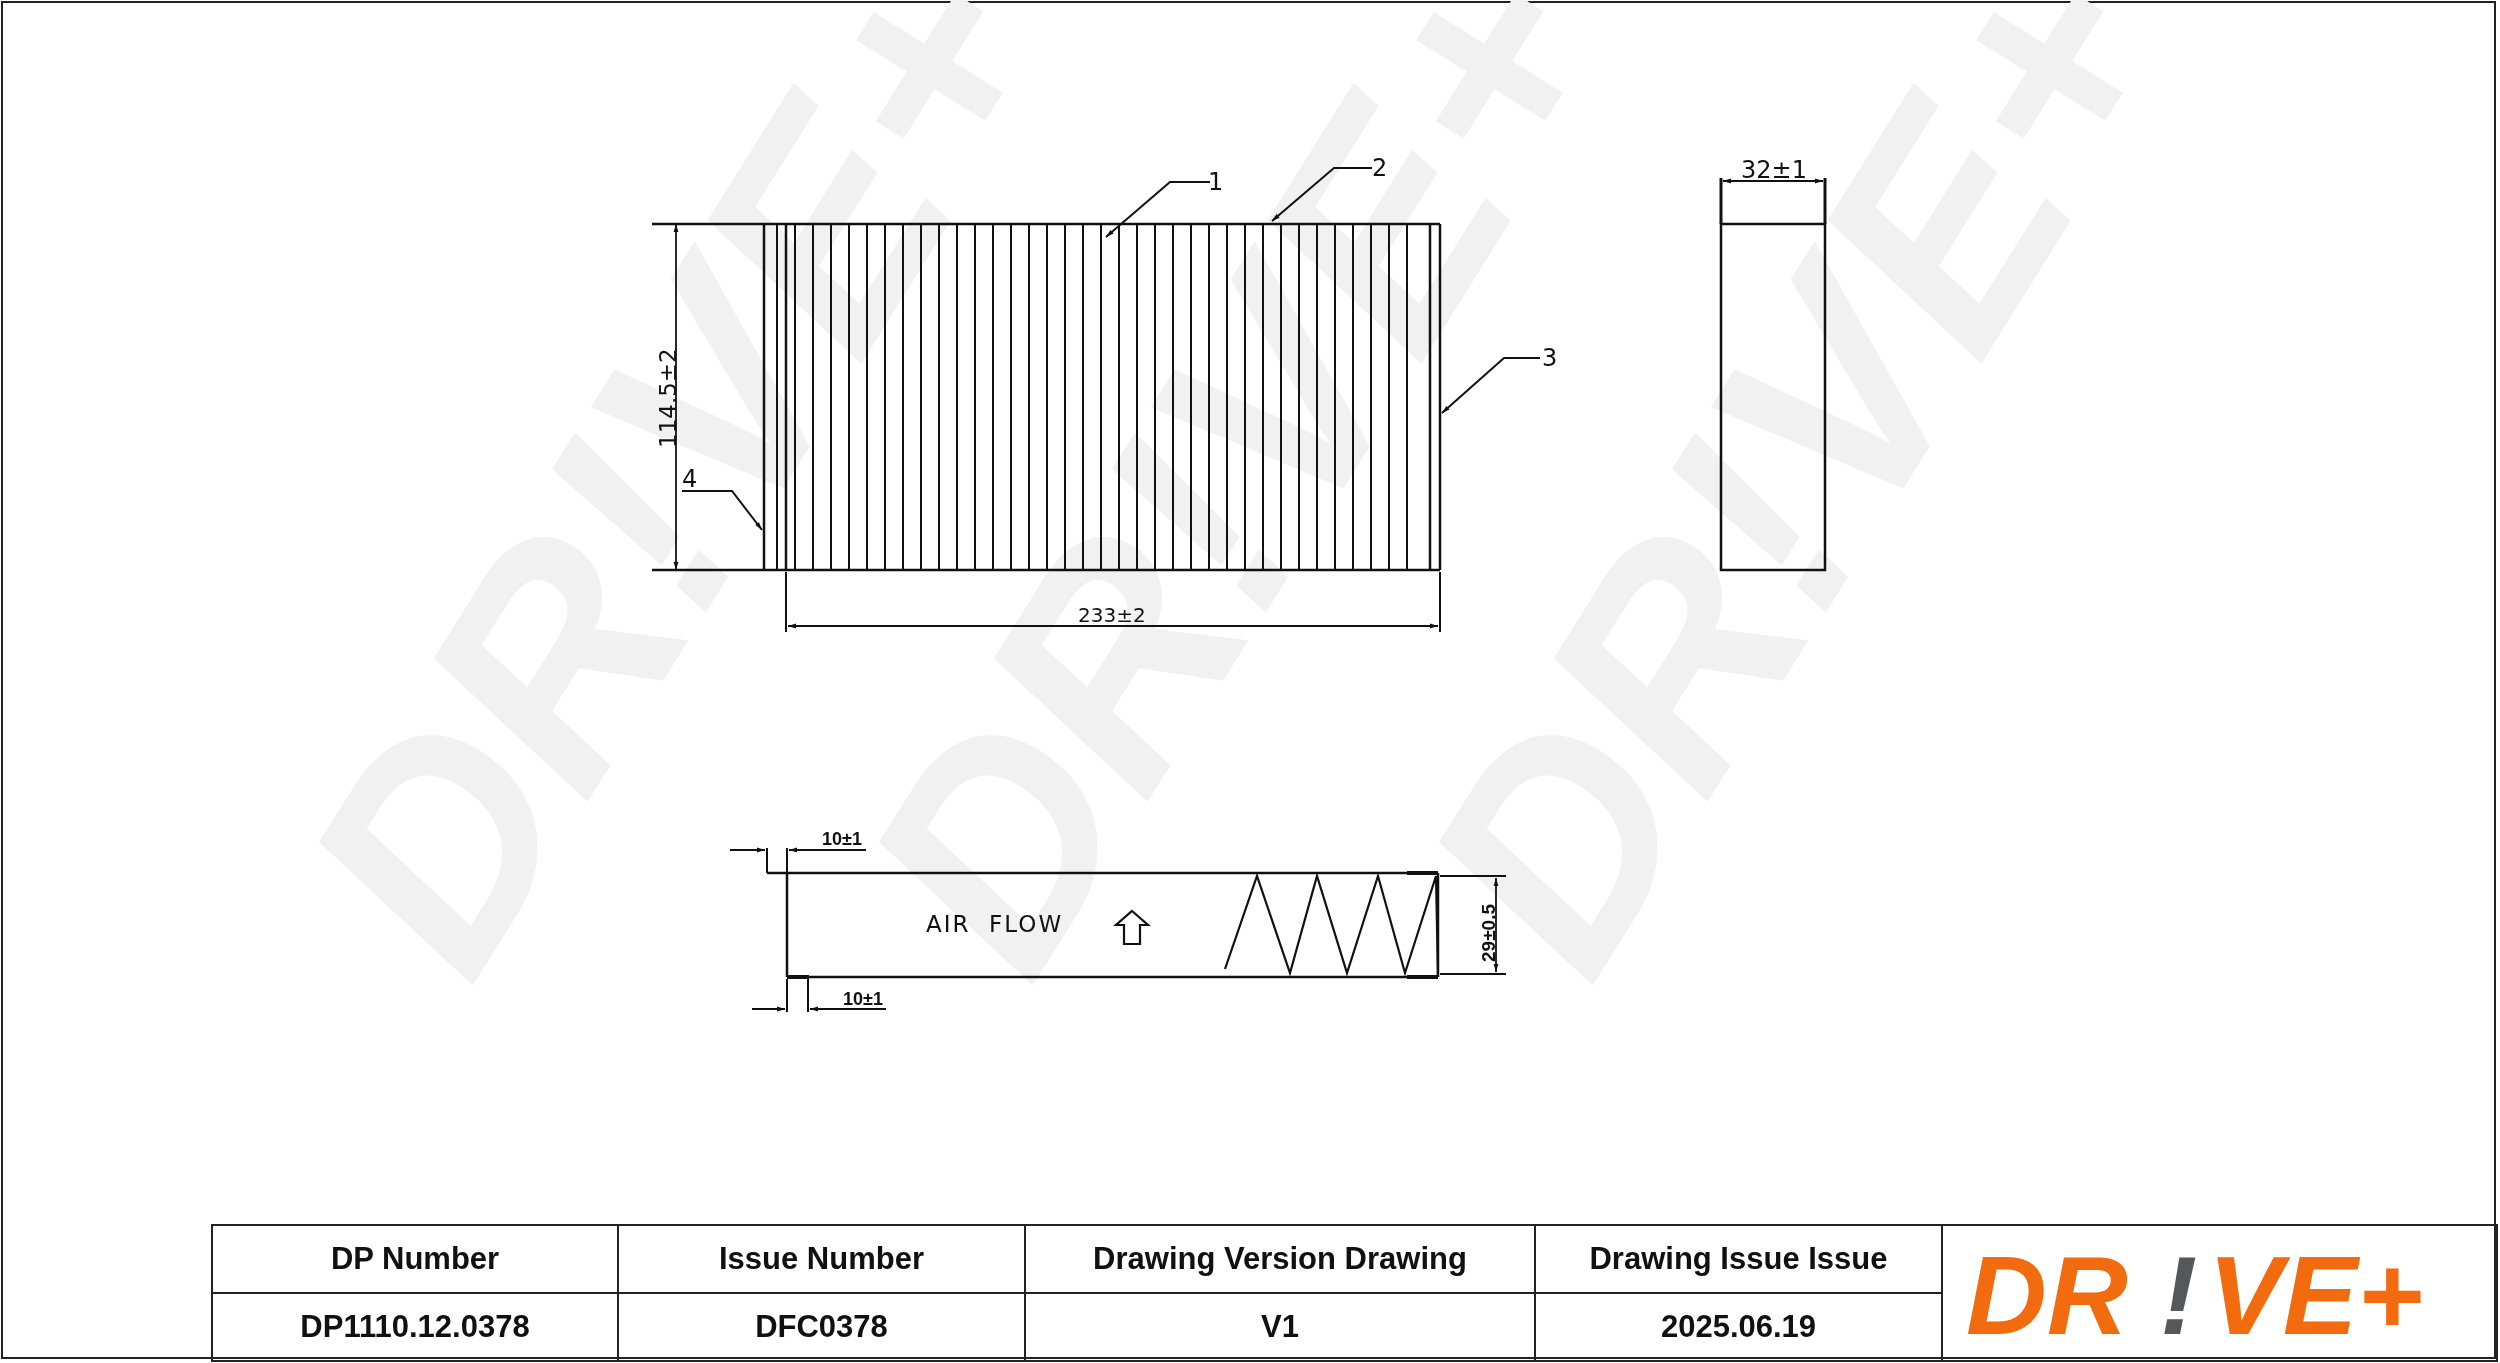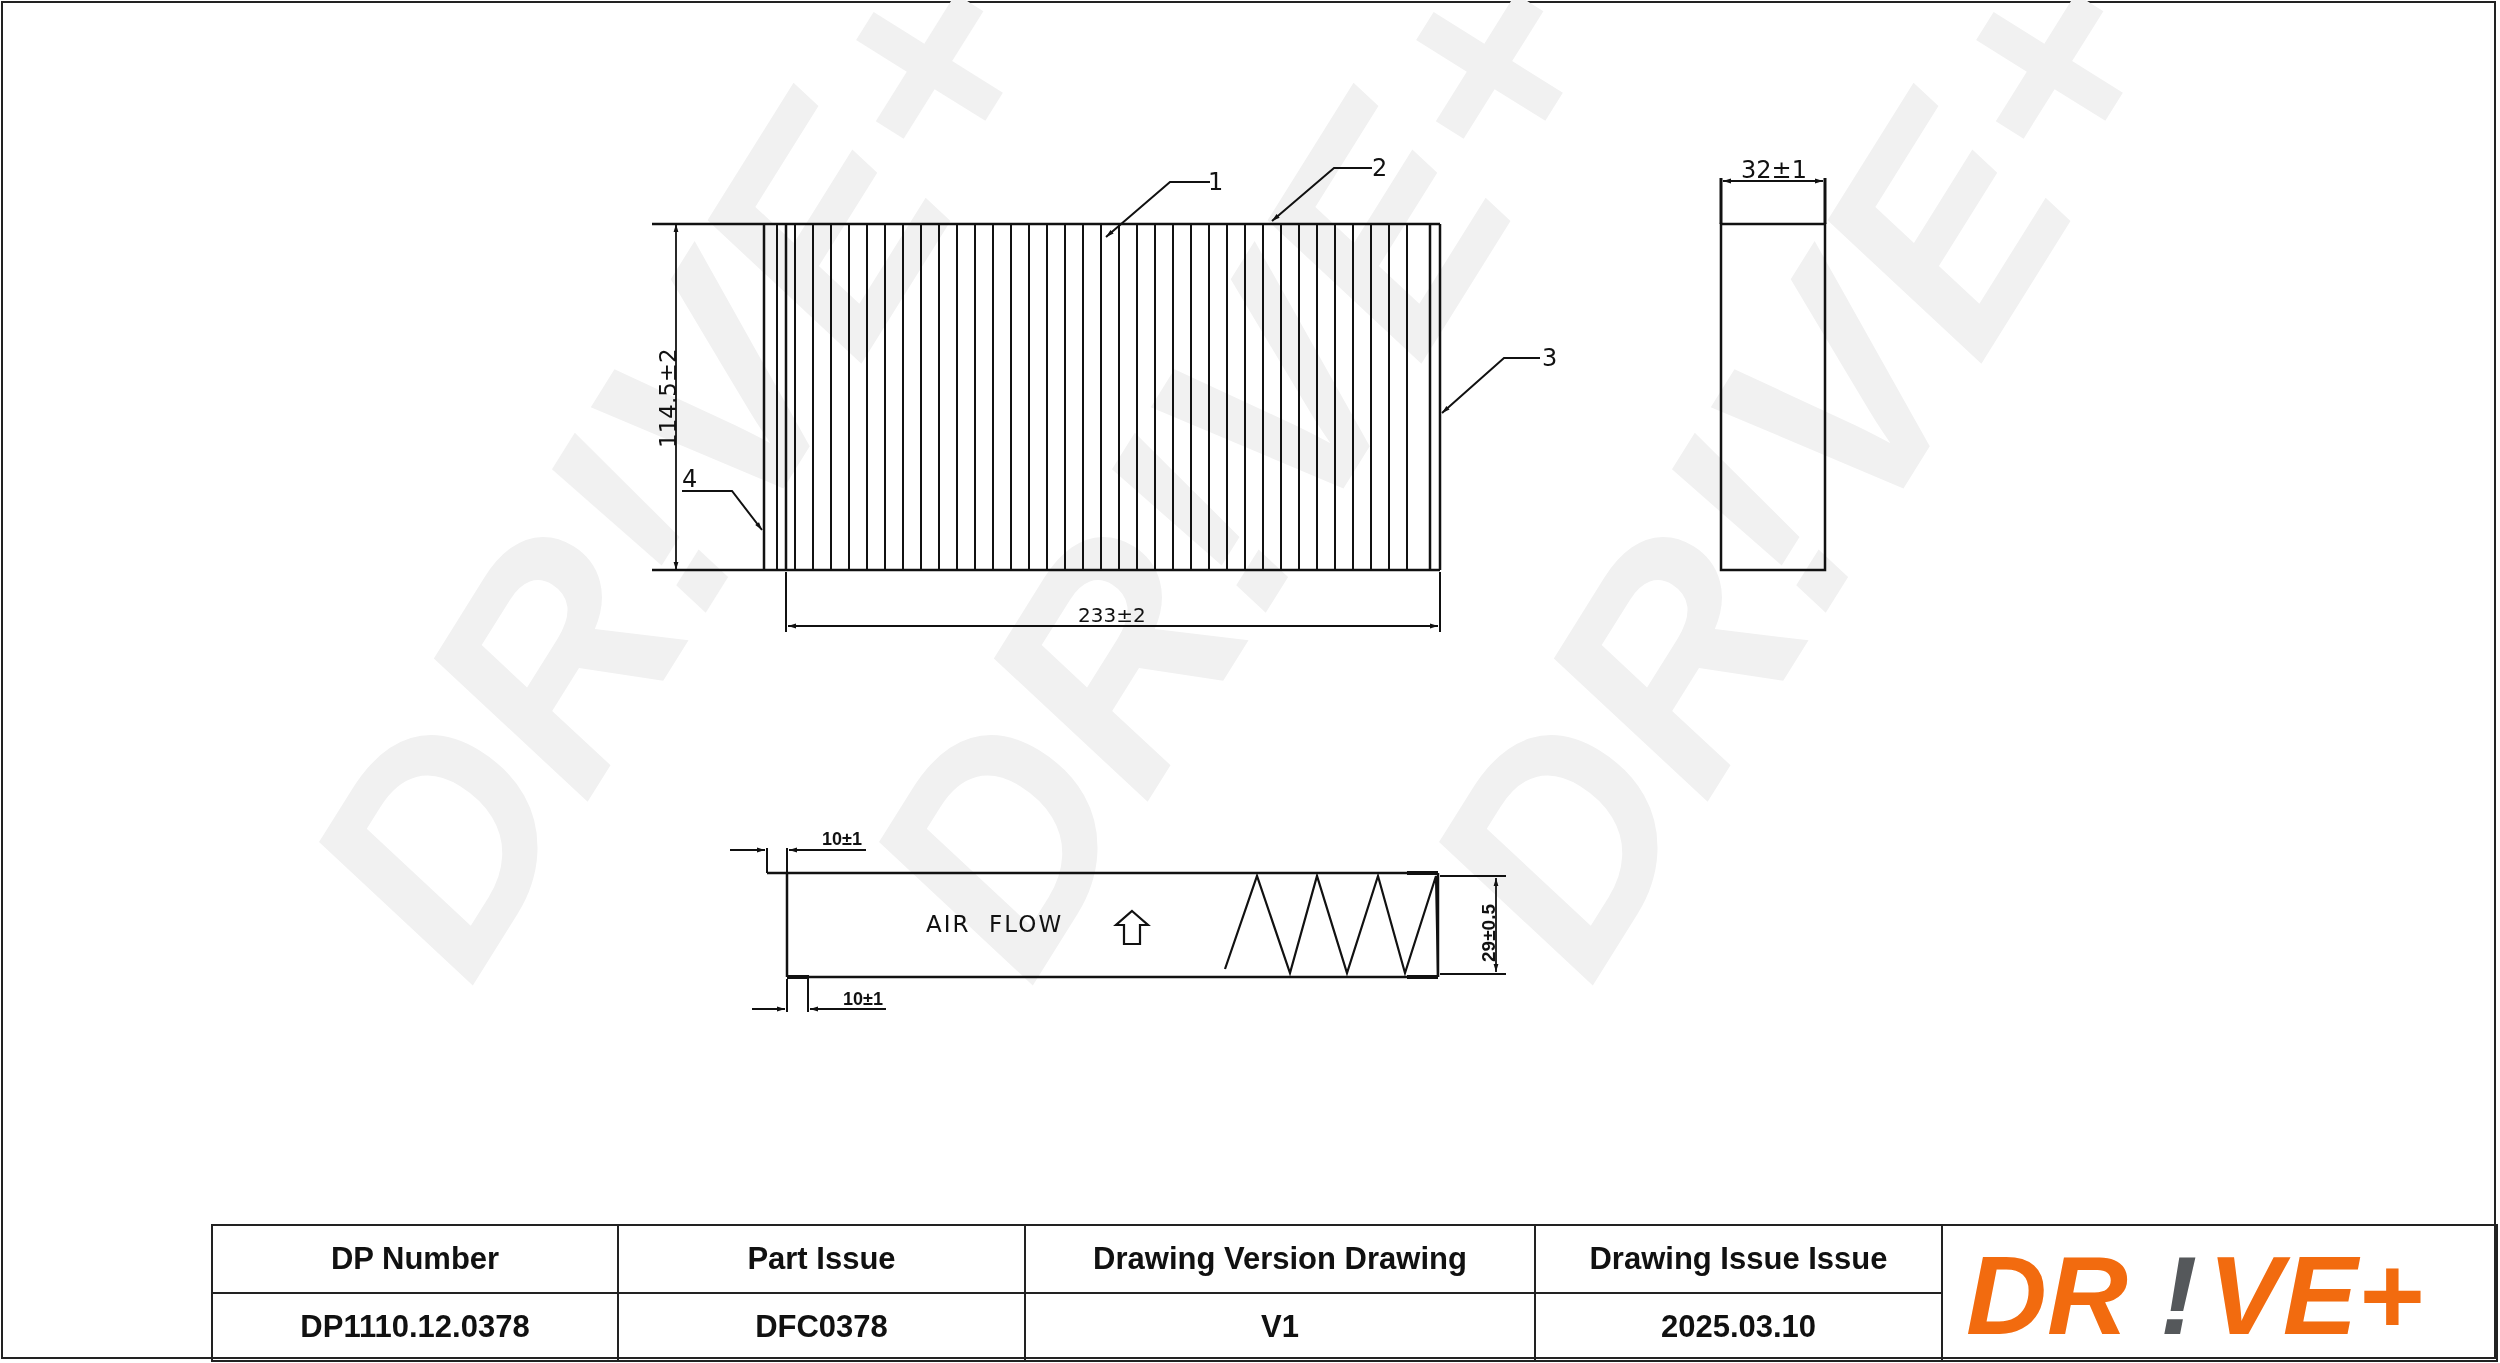--- a/index.html
+++ b/index.html
@@ -137,33 +137,33 @@
     <text class="cad-bold" x="843" y="1005" font-size="18">10±1</text>
     <text class="cad-bold" x="0" y="0" font-size="19" transform="translate(1495,962) rotate(-90)">29±0.5</text>
     <text class="cad-text" x="926" y="932" font-size="23" letter-spacing="2" xml:space="preserve">AIR  FLOW</text>
   </g>
 </svg>
 
 <table class="title-block">
   <tbody>
       <tr>
     <td style="width:404px">DP Number</td>
-    <td style="width:405px">Part Issue</td>
+    <td style="width:405px">Issue Number</td>
     <td style="width:508px">Drawing Version Drawing</td>
     <td style="width:405px">Drawing Issue Issue</td>
     <td rowspan="2" class="logo-cell">
       <svg class="logo-svg" width="520" height="110" viewBox="0 0 520 110" xmlns="http://www.w3.org/2000/svg">
         <g font-family="Liberation Sans, sans-serif" font-weight="bold" font-style="italic" font-size="112">
           <text x="6" y="96" fill="#F26B0F">DR</text>
           <text x="200" y="96" fill="#55585B">!</text>
           <text x="248" y="96" fill="#F26B0F">VE+</text>
         </g>
       </svg>
     </td>
   </tr>
   <tr>
     <td>DP1110.12.0378</td>
     <td>DFC0378</td>
     <td>V1</td>
-    <td>2025.03.10</td>
+    <td>2025.06.19</td>
   </tr>
 </tbody>
   </table>
 
 </body></html>

